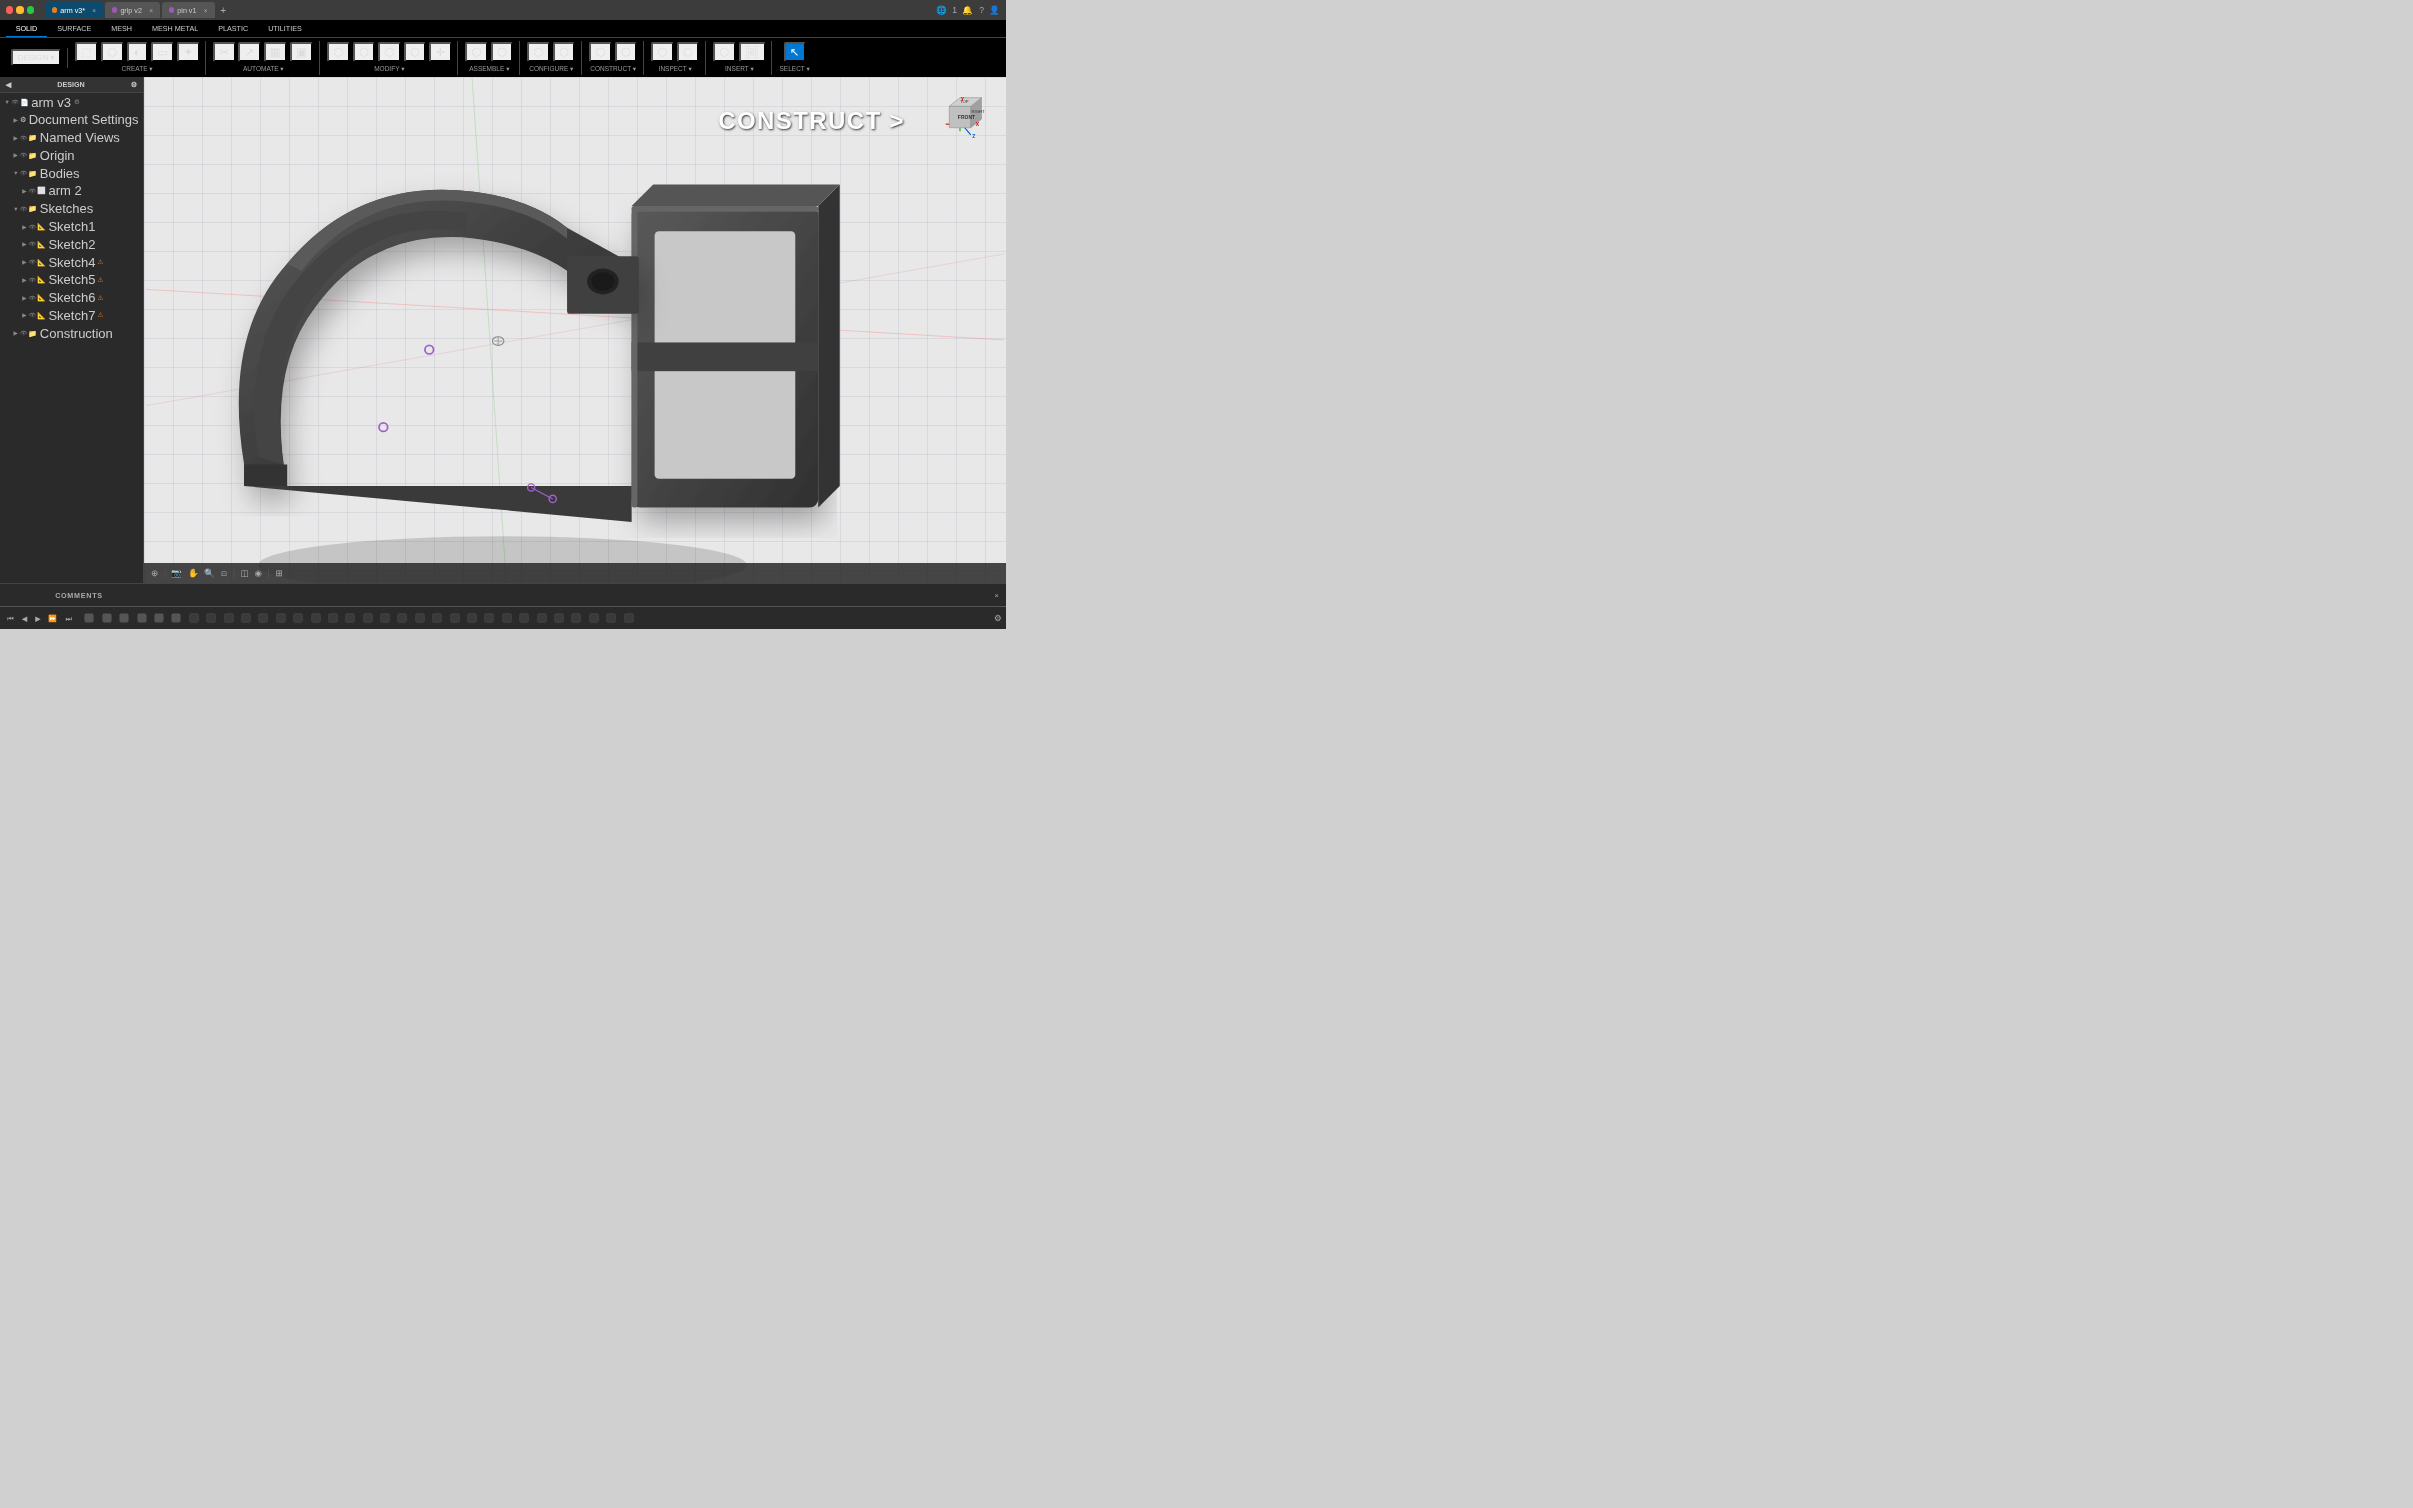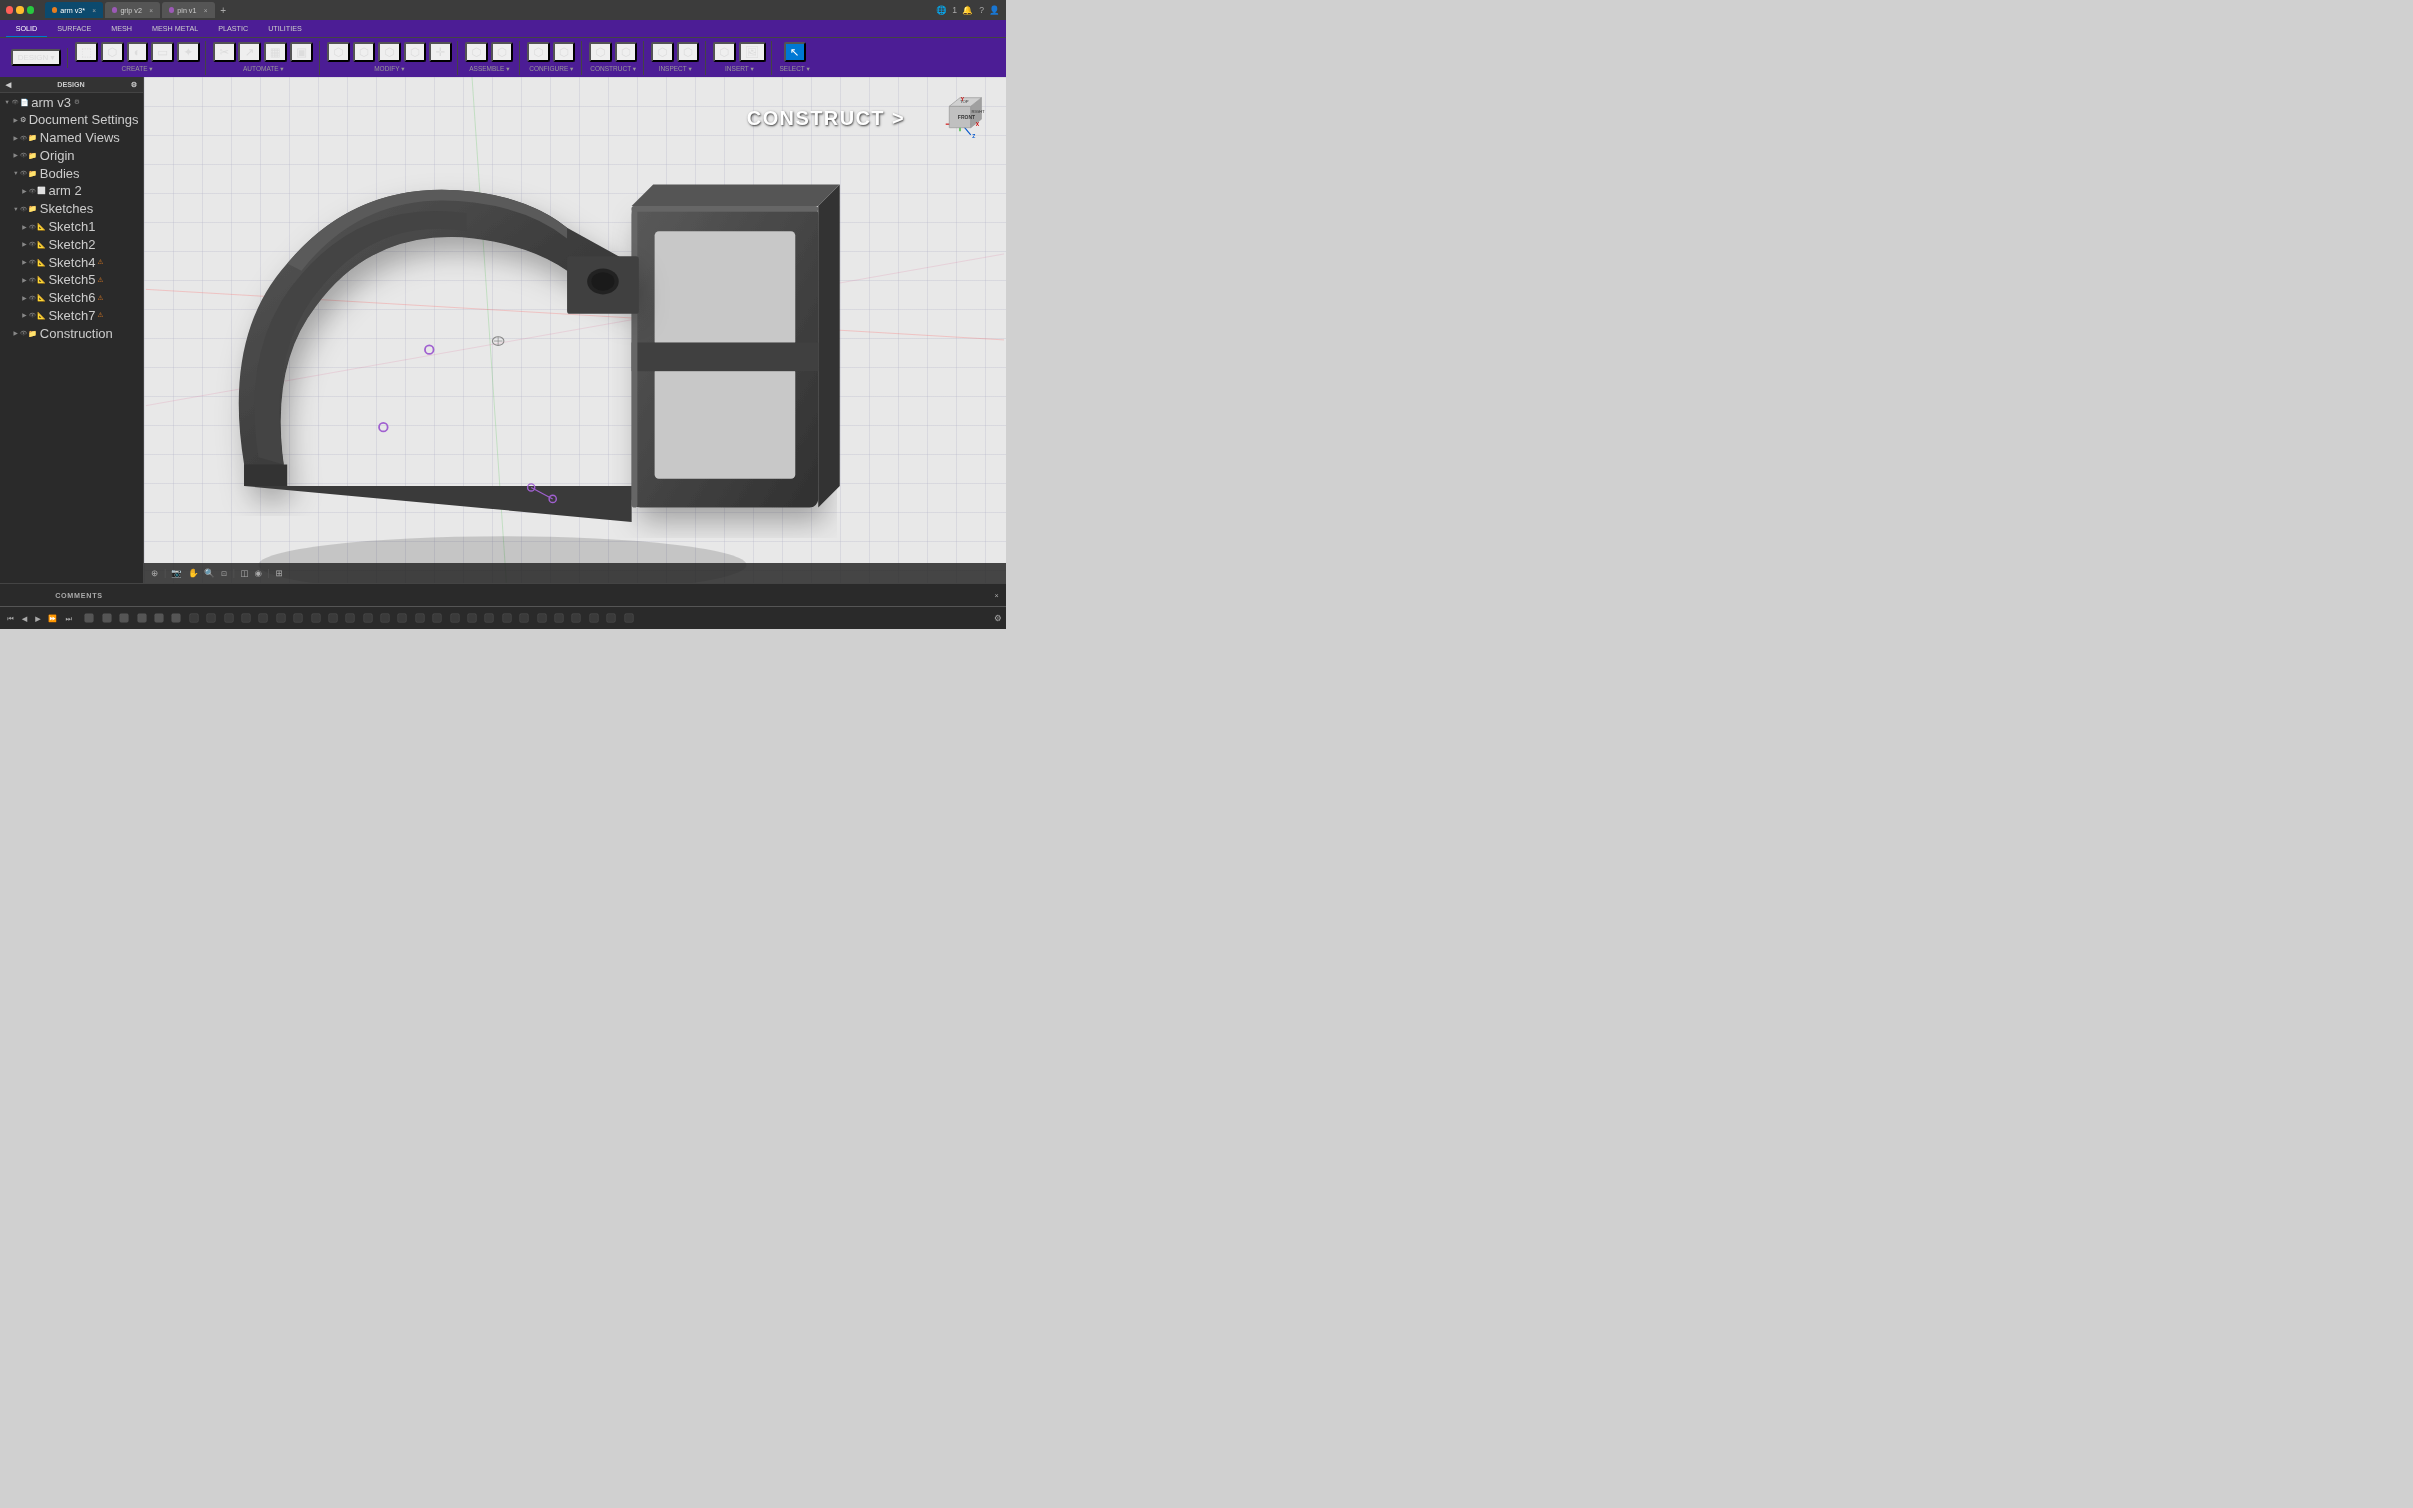--- a/index.html
+++ b/index.html
@@ -39,21 +39,21 @@
       cursor: pointer; height: 16px;
     }
     .tab.active { background: #0c4a6e; color: #fff; }
     .tab-close { margin-left: 4.3px; color: #aaa; font-size: 6.5px; cursor: pointer; }
     .tab-add { background: none; color: #aaa; font-size: 10px; padding: 0 4.3px; cursor: pointer; }
     .title-bar-right { margin-left: auto; display: flex; align-items: center; gap: 5.7px; }
     .title-bar-icon { color: #aaa; font-size: 8.6px; cursor: pointer; }
 
     
     .ribbon {
-      background: #4c1d95;
+      background: #000000;
       flex-shrink: 0;
     }
     .ribbon-tabs {
       display: flex; border-bottom: 0.7px solid #444;
       padding: 0 5.7px;
     }
     .ribbon-tab {
       padding: 3.6px 10px; color: #ccc; font-size: 7.2px;
       cursor: pointer; border-bottom: 1.4px solid transparent;
       font-weight: 500;
@@ -187,21 +187,21 @@
       display: flex; align-items: center; justify-content: center;
       color: #bbb; font-size: 7.2px; cursor: pointer; border-radius: 1.4px;
     }
     .settings-icon { margin-left: auto; color: #aaa; font-size: 8.6px; cursor: pointer; }
 
     
     .construct-label {
       position: absolute;
       top: 30px; right: 101px;
       color: #fff;
-      font-size: 20px;
+      font-size: 24px;
       font-weight: bold;
       letter-spacing: 1.4px;
       text-shadow: 0.7px 0.7px 2.2px rgba(0,0,0,0.8);
     }
 
     
     .sidebar-content::-webkit-scrollbar { width: 2.9px; }
     .sidebar-content::-webkit-scrollbar-track { background: #2a2a2a; }
     .sidebar-content::-webkit-scrollbar-thumb { background: #555; border-radius: 1.4px; }
   </style>

